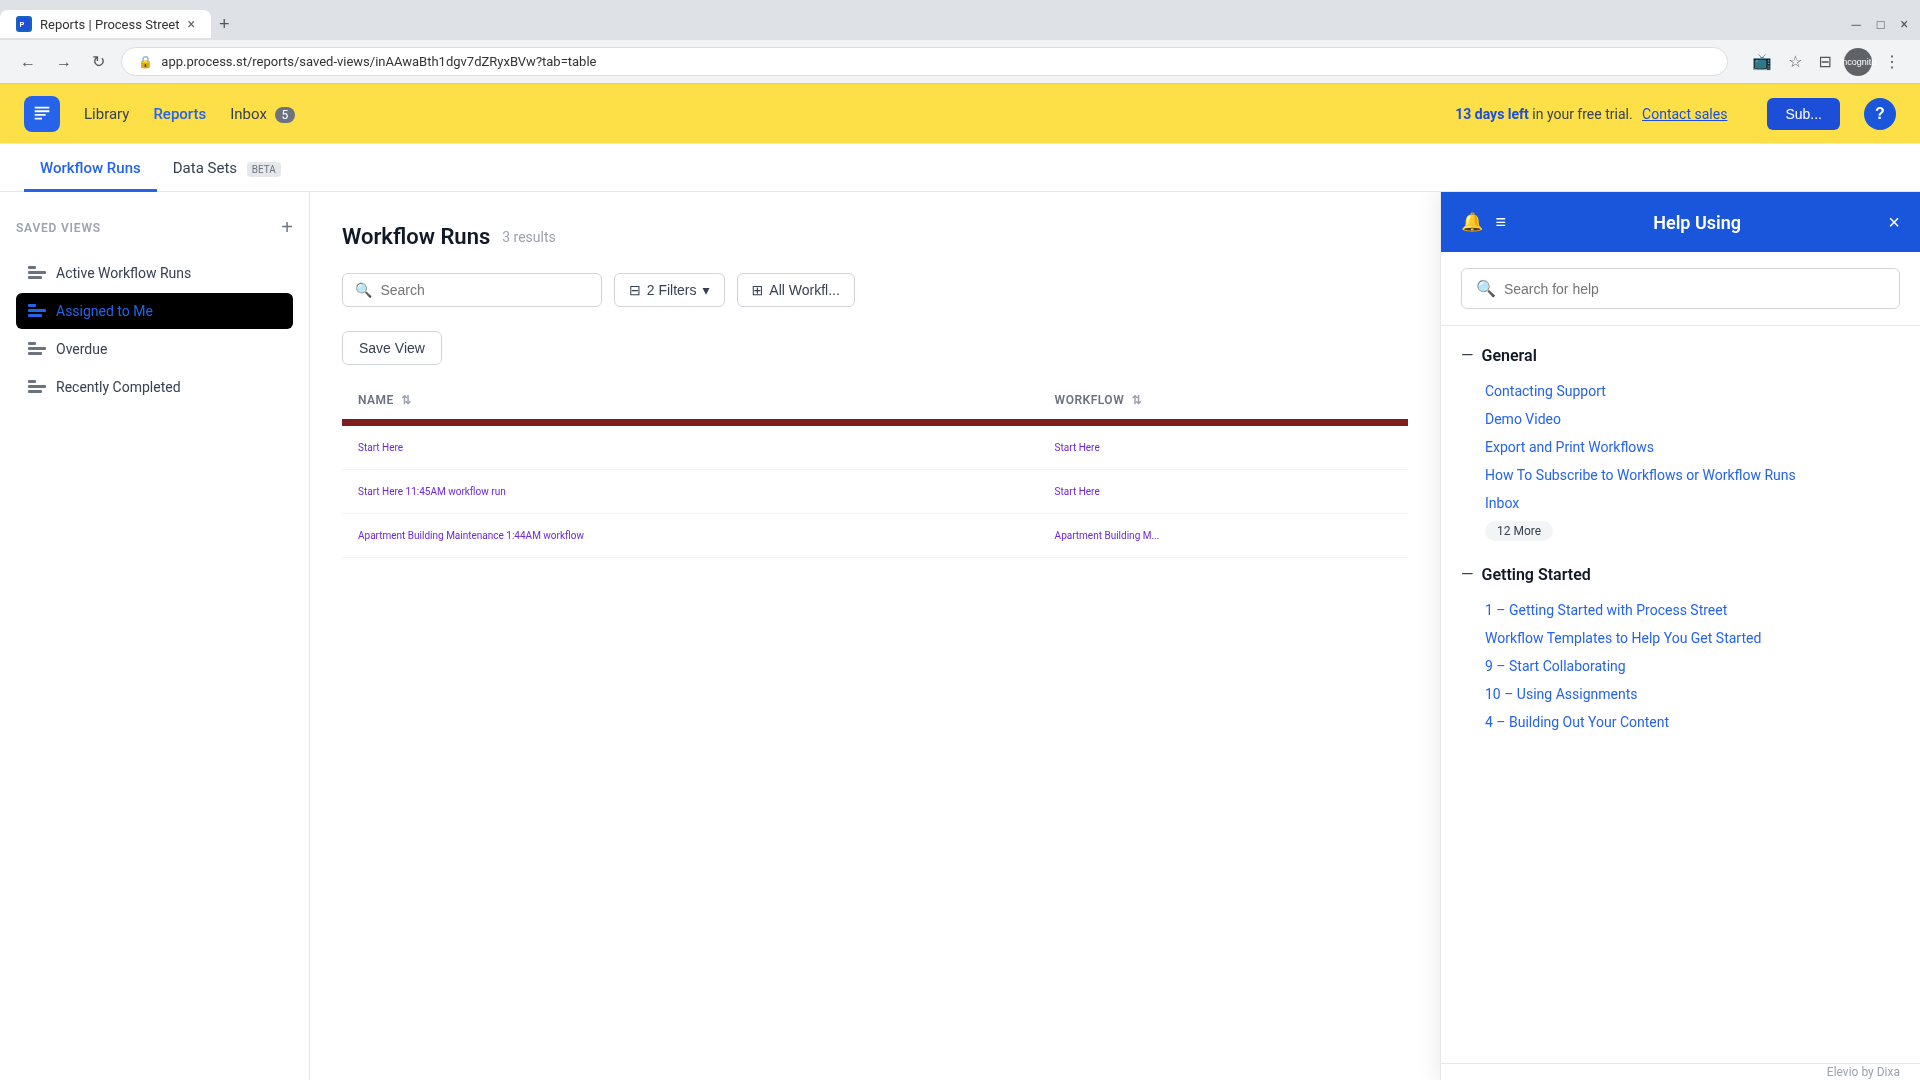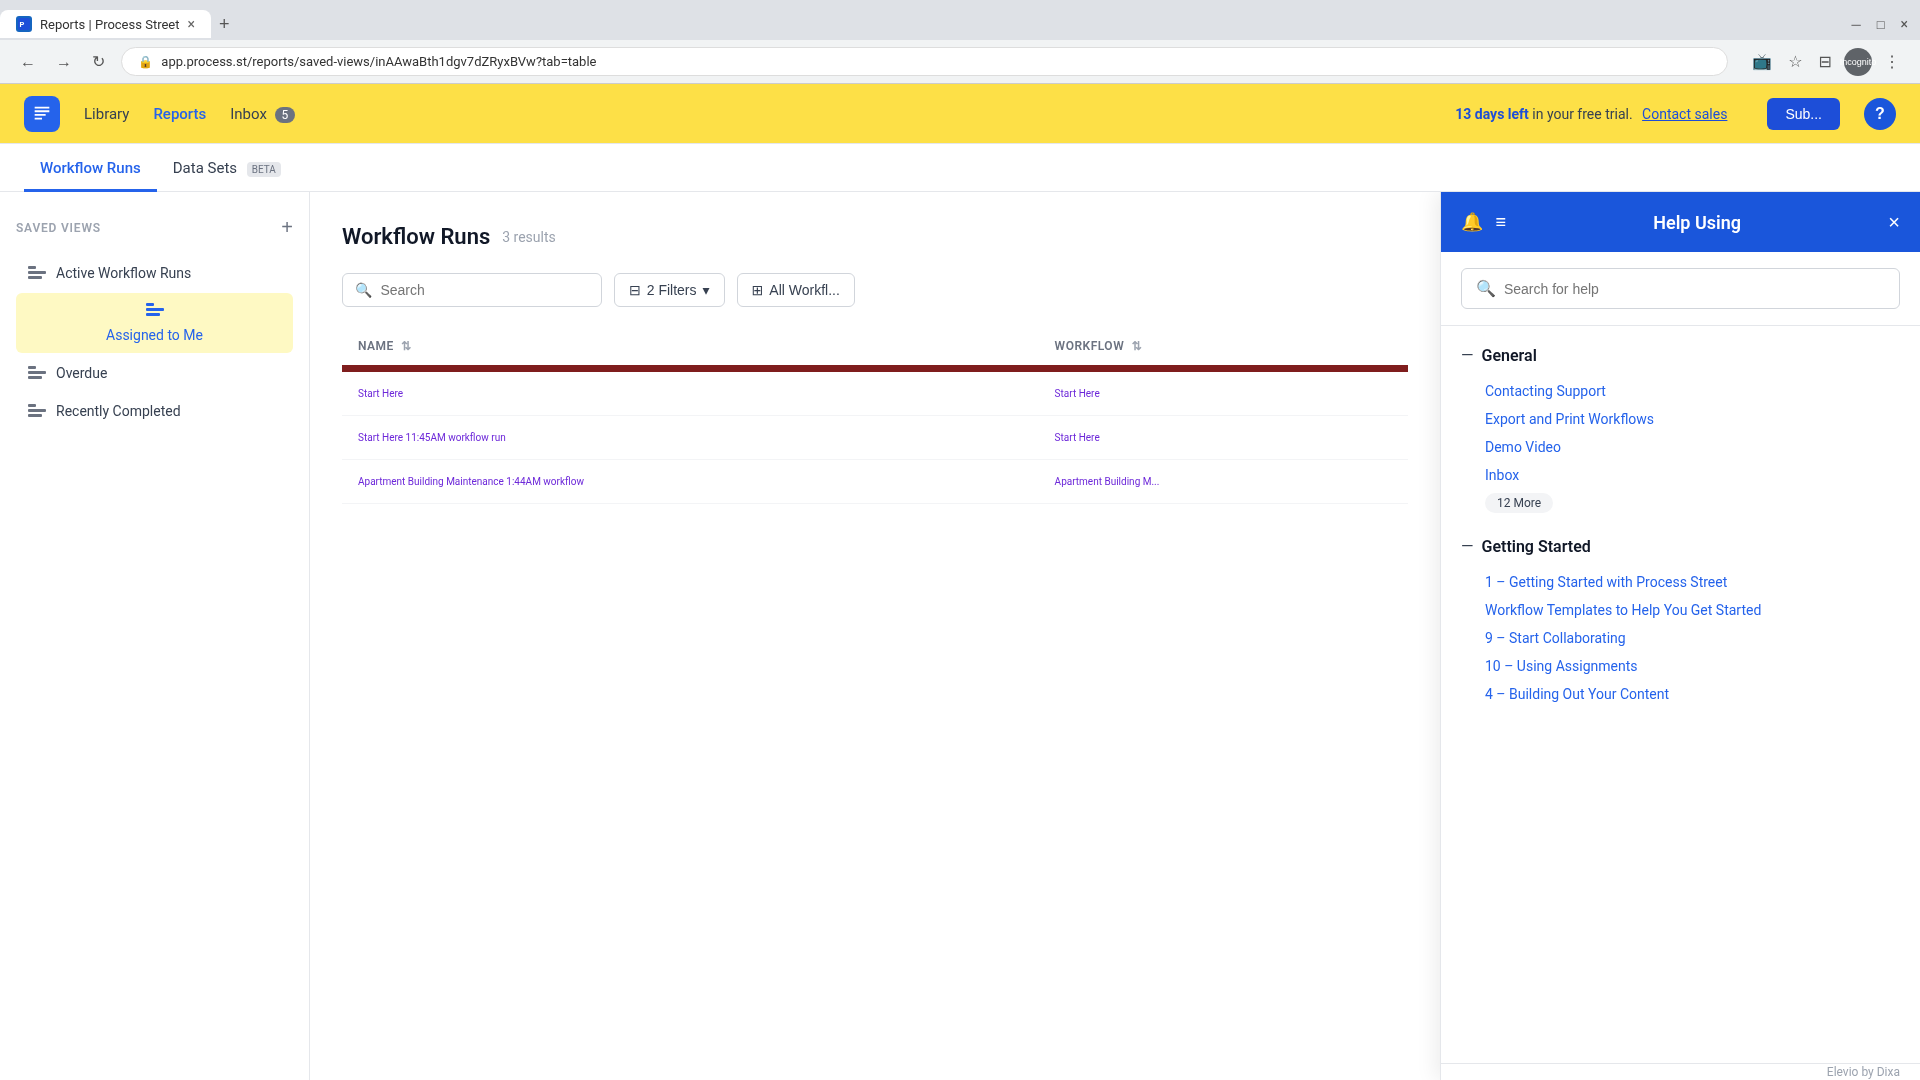--- a/index.html
+++ b/index.html
@@ -154,21 +154,21 @@
       display: flex;
       align-items: center;
       gap: 10px;
       padding: 10px 12px;
       border-radius: 6px;
       cursor: pointer;
       font-size: 14px;
       color: #374151;
       margin-bottom: 2px;
     }
-    .sidebar-item.active { background: #fef9c3; color: #2563eb; flex-direction: column; }
+    .sidebar-item.active { background: #000000; color: #2563eb; }
     .sidebar-item-icon { width: 18px; height: 14px; display: inline-flex; align-items: center; justify-content: center; }
 
     
     .content-area {
       flex: 1;
       overflow: auto;
       padding: 32px;
       background: #fff;
     }
     .content-header {
@@ -478,20 +478,23 @@
           </div>
           <button class="filter-btn">
             <span>⊟</span>
             <span>2 Filters</span>
             <span>▾</span>
           </button>
           <button class="all-workflows-btn">
             <span>⊞</span>
             <span>All Workfl...</span>
           </button>
+        </div>
+        <div>
+          <button class="save-view-btn">Save View</button>
         </div>
         <table class="data-table" style="margin-top:16px">
           <thead>
             <tr>
               <th>
                 <span>NAME</span>
                 <span class="sort-icon">⇅</span>
               </th>
               <th>
                 <span>WORKFLOW</span>
@@ -536,22 +539,23 @@
           </div>
         </div>
         <div class="help-content">
 
           <div class="help-section">
             <div class="help-section-header">
               <span class="help-section-toggle">—</span>
               <span class="help-section-title">General</span>
             </div>
             <a class="help-link">Contacting Support</a>
+            <a class="help-link">Demo Video</a>
             <a class="help-link">Export and Print Workflows</a>
-            <a class="help-link">Demo Video</a>
+            <a class="help-link">How To Subscribe to Workflows or Workflow Runs</a>
             <a class="help-link">Inbox</a>
             <span class="more-badge">12 More</span>
           </div>
 
           <div class="help-section">
             <div class="help-section-header">
               <span class="help-section-toggle">—</span>
               <span class="help-section-title">Getting Started</span>
             </div>
             <a class="help-link">1 – Getting Started with Process Street</a>

